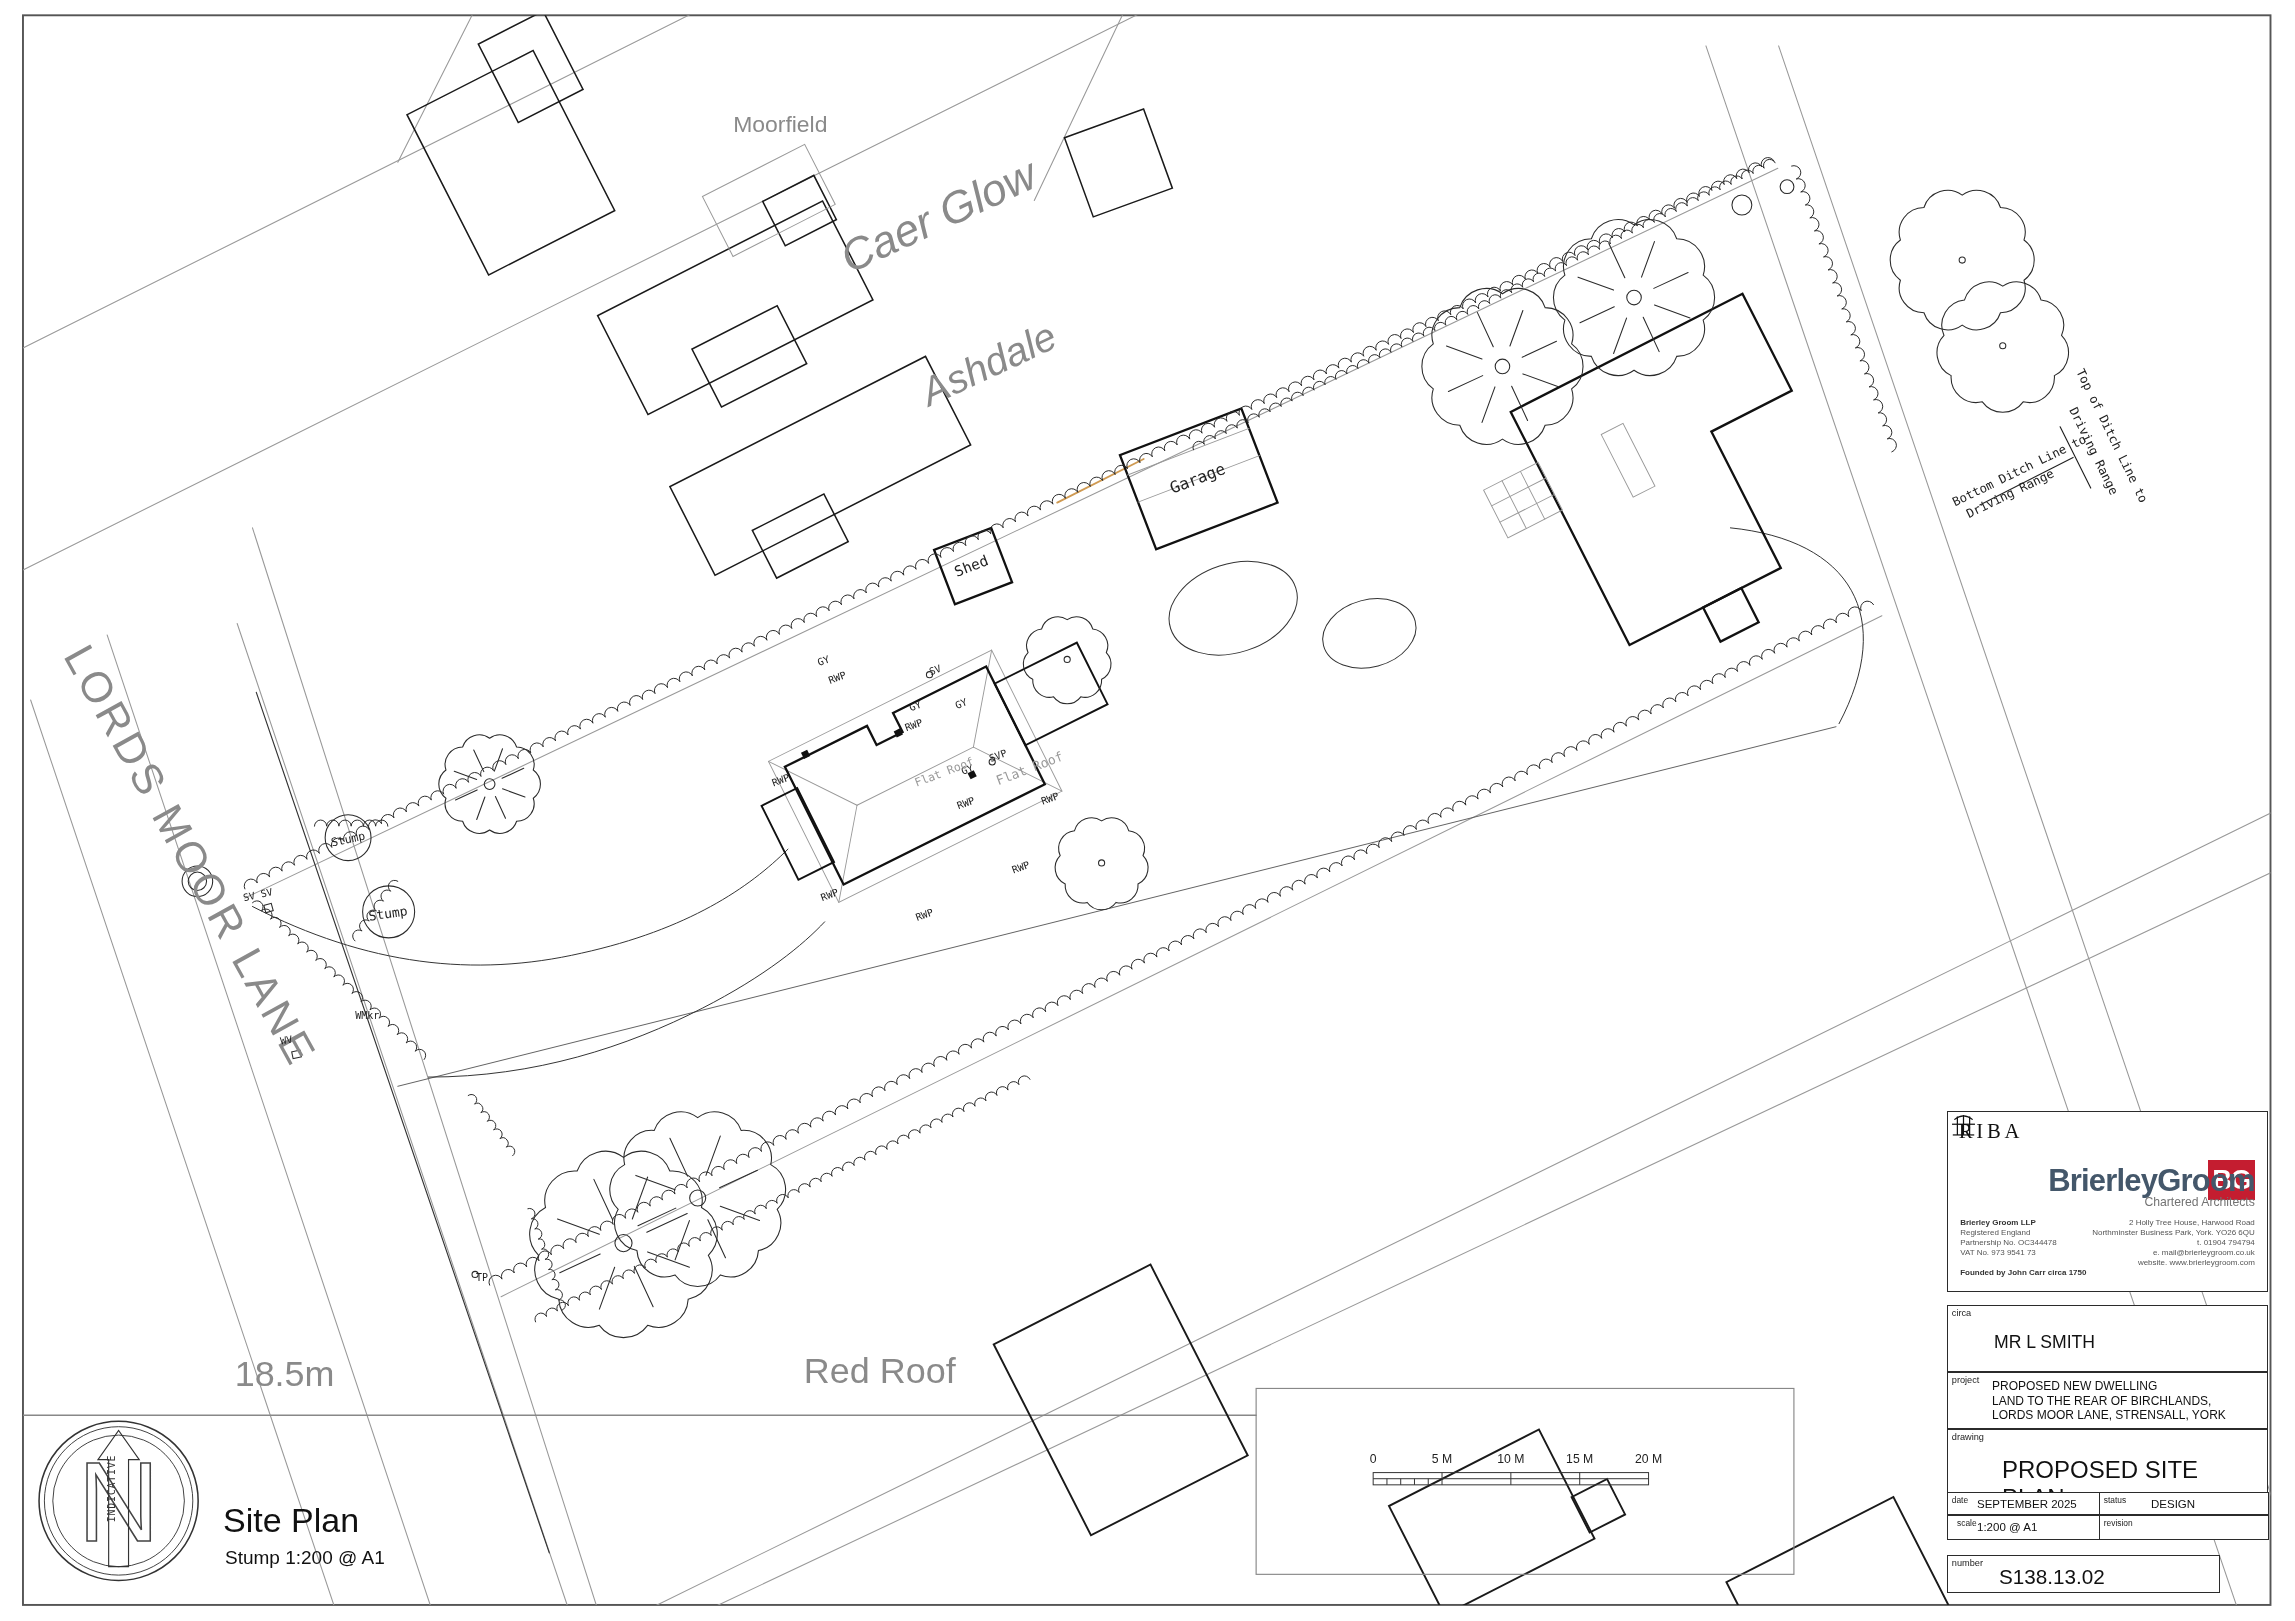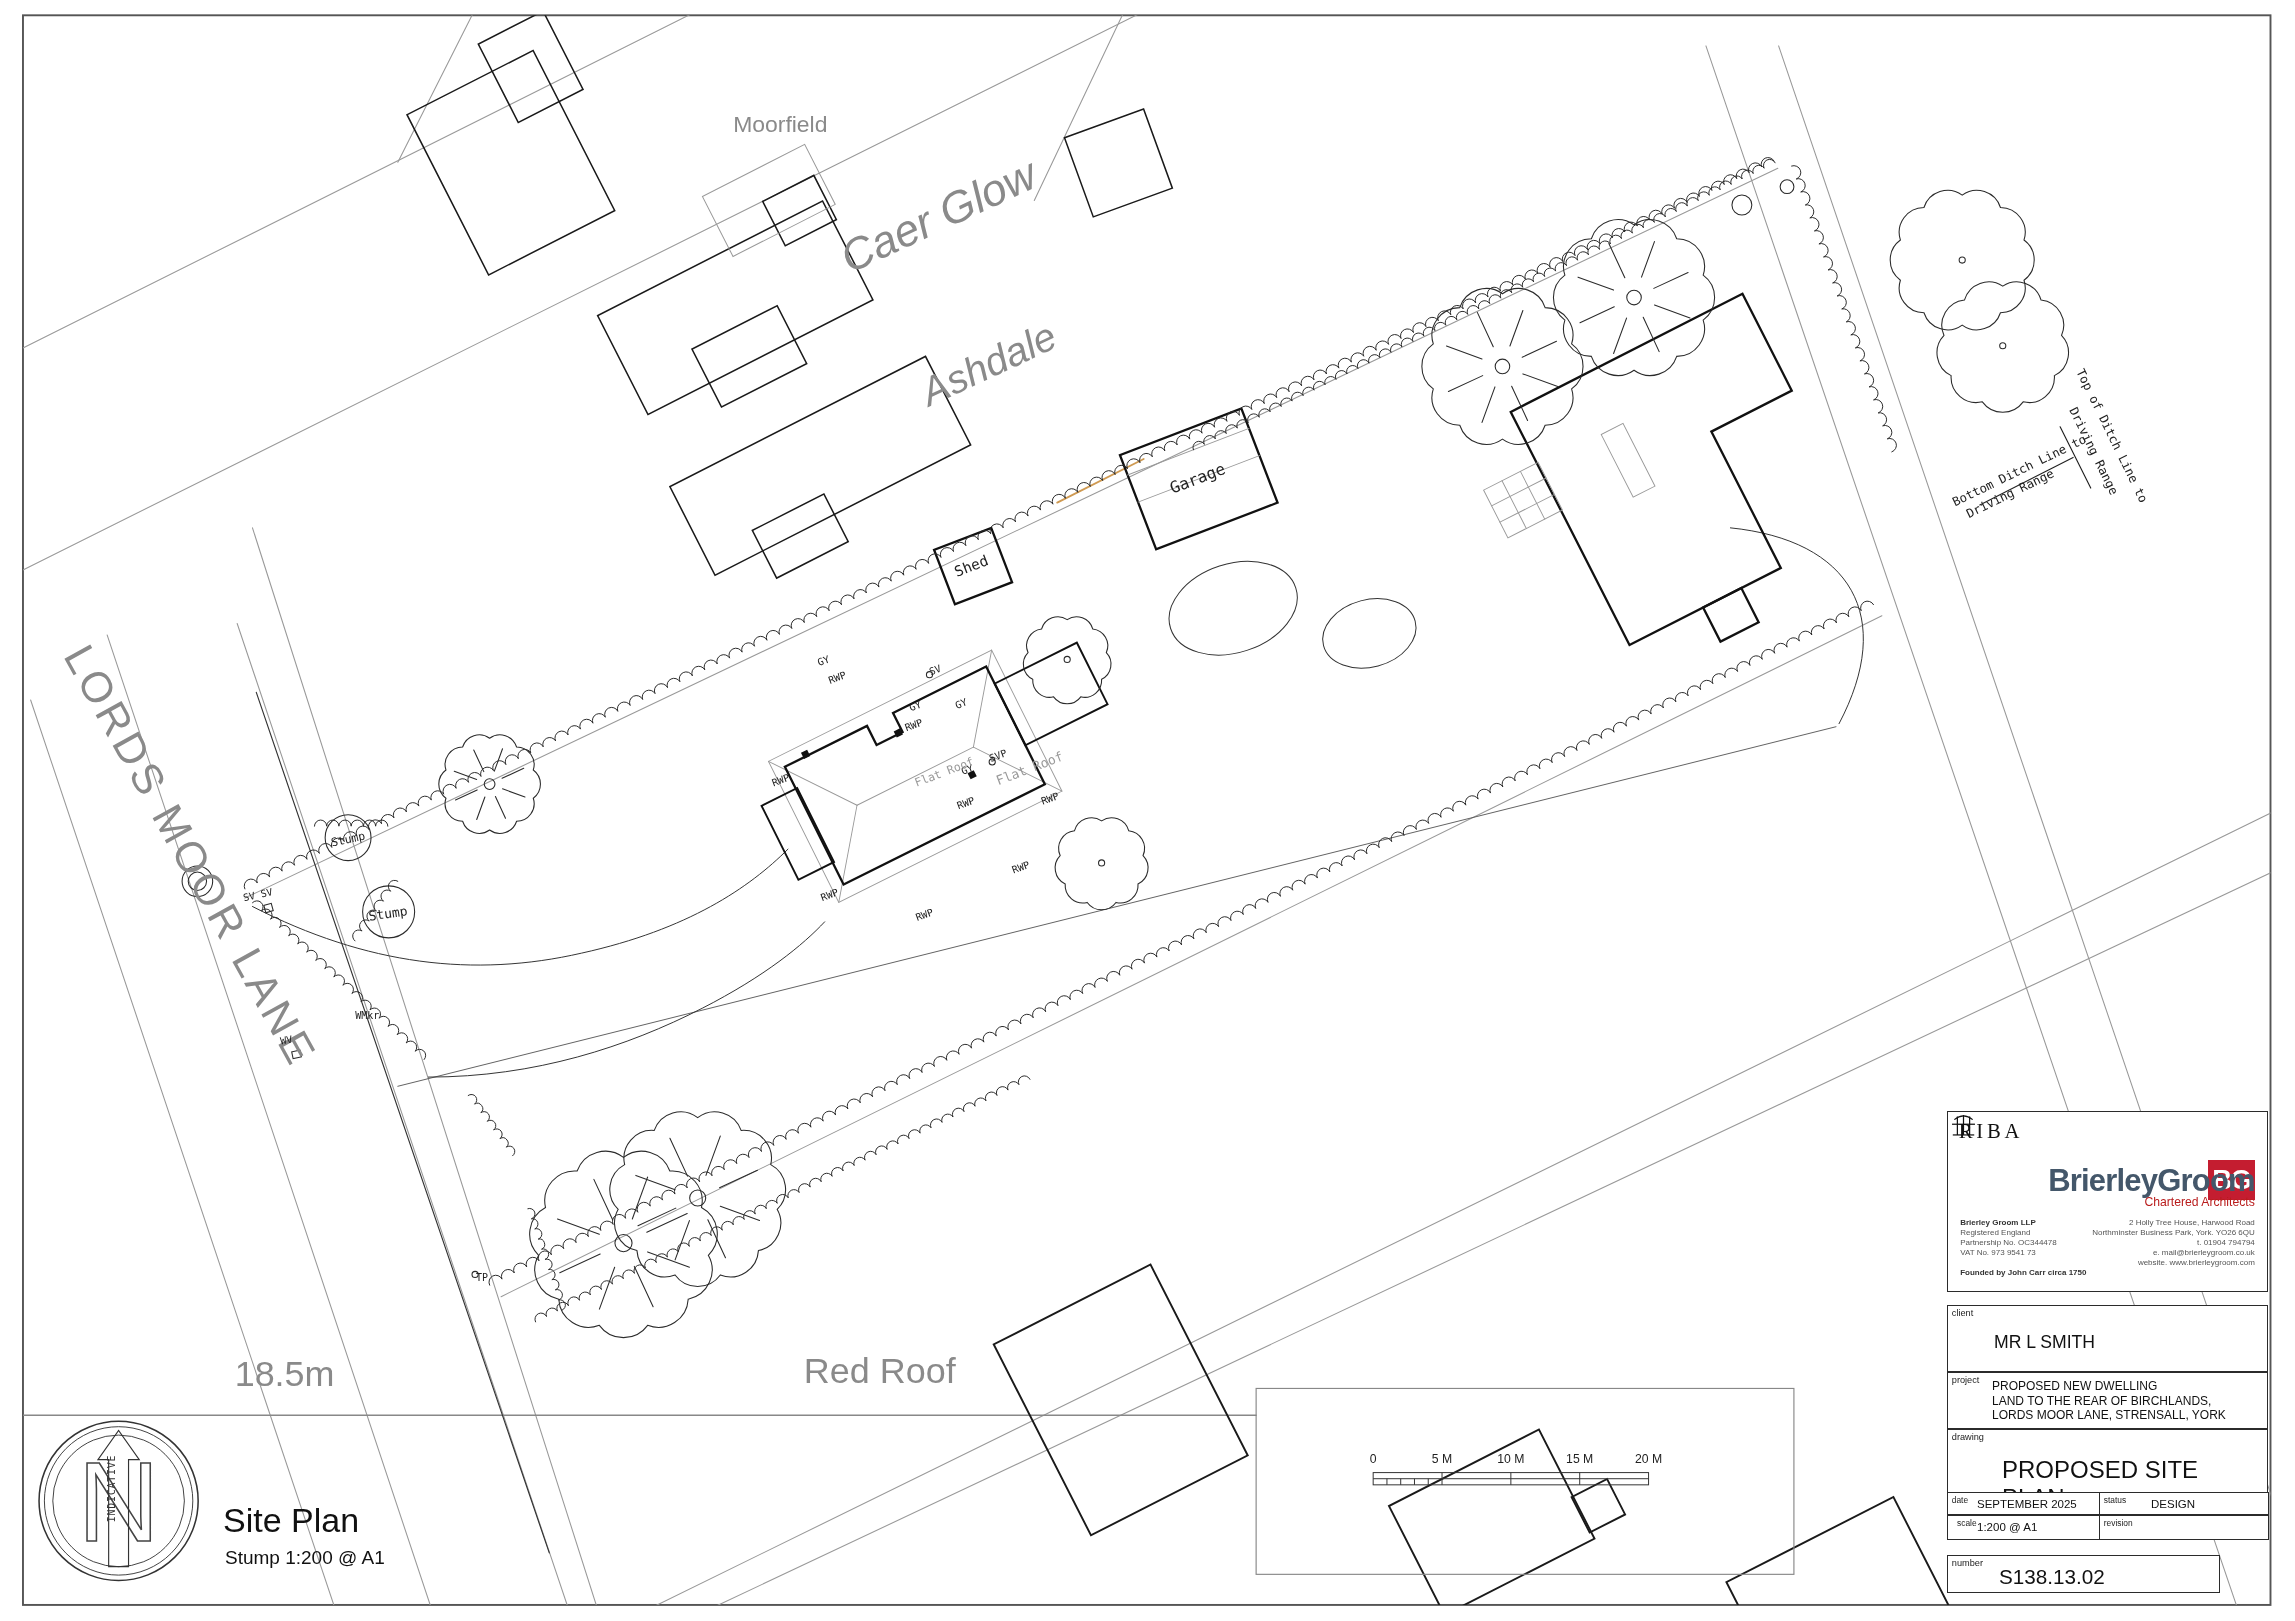--- a/index.html
+++ b/index.html
@@ -9,21 +9,21 @@
   .tb{position:absolute;background:#fff;border:1.5px solid #2b2b2b;box-sizing:border-box;}
   .tb-label{position:absolute;left:3.8px;top:2.3px;font-size:9.2px;color:#222;}
   .tb-label-in{font-size:8.4px;color:#222;margin-right:10.7px;}
   #logo-box{padding:7.7px 10.7px;}
   .riba{font-family:"Liberation Serif",serif;font-size:20.7px;letter-spacing:3.8px;color:#111;}
   .bg-mark{position:absolute;right:12.2px;top:9.2px;width:47px;height:40px;background:#c41d30;
            color:#fff;font-weight:bold;font-size:27.5px;text-align:center;line-height:40px;
            font-family:"Liberation Sans",sans-serif;letter-spacing:-1.5px;margin-top:39px;}
   .firm{position:absolute;right:12.2px;top:51px;text-align:right;color:#44576a;
         font-size:31px;font-weight:bold;letter-spacing:-0.8px;}
-  .tagline{position:absolute;right:12.2px;top:83px;text-align:right;color:#b91c1c;font-size:12.2px;}
+  .tagline{position:absolute;right:12.2px;top:83px;text-align:right;color:#737373;font-size:12.2px;}
   .addr-l{position:absolute;left:12.2px;top:106px;font-size:8px;color:#555;line-height:10px;}
   .addr-l b{color:#333;}
   .addr-r{position:absolute;right:12.2px;top:106px;font-size:8px;color:#555;line-height:10px;text-align:right;}
   .client-val{position:absolute;left:46px;top:26px;font-size:17.6px;color:#111;}
   .proj-lines{position:absolute;left:44px;top:6.1px;font-size:12px;color:#111;line-height:14.5px;}
   .drawing-val{position:absolute;left:54px;top:26px;font-size:24px;color:#111;}
   .cell-val{position:absolute;left:51px;top:5.4px;font-size:11.5px;color:#111;}
   .num-val{position:absolute;left:51px;top:9.2px;font-size:20.7px;color:#111;}
   #footer-title{position:absolute;left:223px;top:1501px;font-size:34px;color:#111;}
   #footer-sub{position:absolute;left:225px;top:1547px;font-size:19px;color:#111;}
@@ -348,21 +348,21 @@
   <div class="addr-r">
     <span>2 Holly Tree House, Harwood Road</span><br>
     <span>Northminster Business Park, York. YO26 6QU</span><br>
     <span>t. 01904 794794</span><br>
     <span>e. mail@brierleygroom.co.uk</span><br>
     <span>website. www.brierleygroom.com</span>
   </div>
 </div>
 
 <div class="tb" style="left:1947px;top:1305px;width:321px;height:67px;">
-  <span class="tb-label">client</span>
+  <span class="tb-label">circa</span>
   <span class="client-val">MR L SMITH</span>
 </div>
 
 <div class="tb" style="left:1947px;top:1372px;width:321px;height:57px;">
   <span class="tb-label">project</span>
   <div class="proj-lines">
     <span>PROPOSED NEW DWELLING</span><br>
     <span>LAND TO THE REAR OF BIRCHLANDS,</span><br>
     <span>LORDS MOOR LANE, STRENSALL, YORK</span>
   </div>

